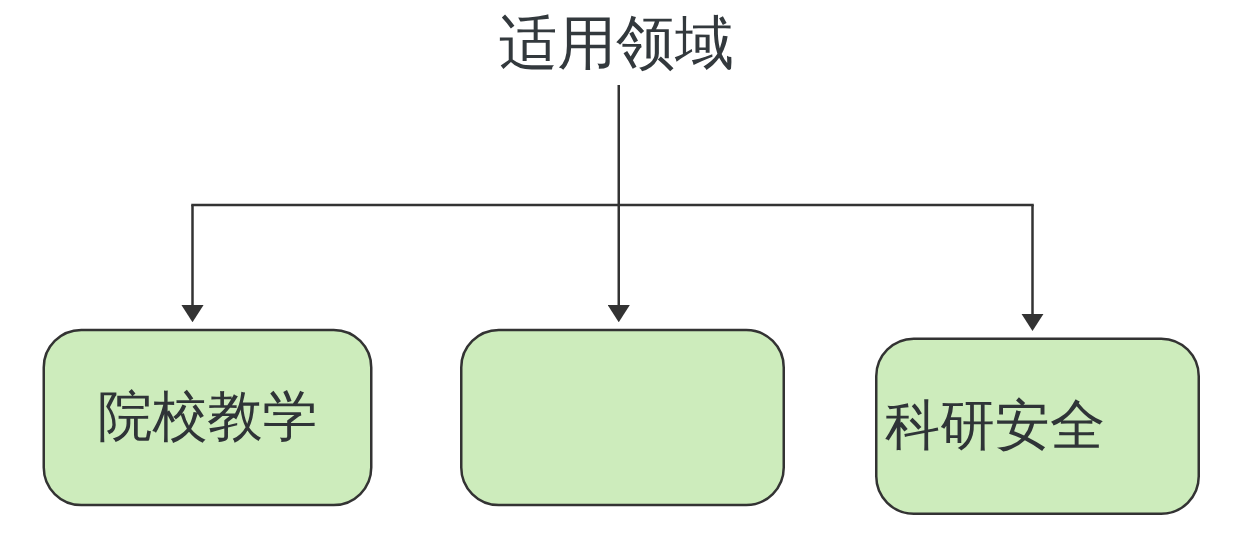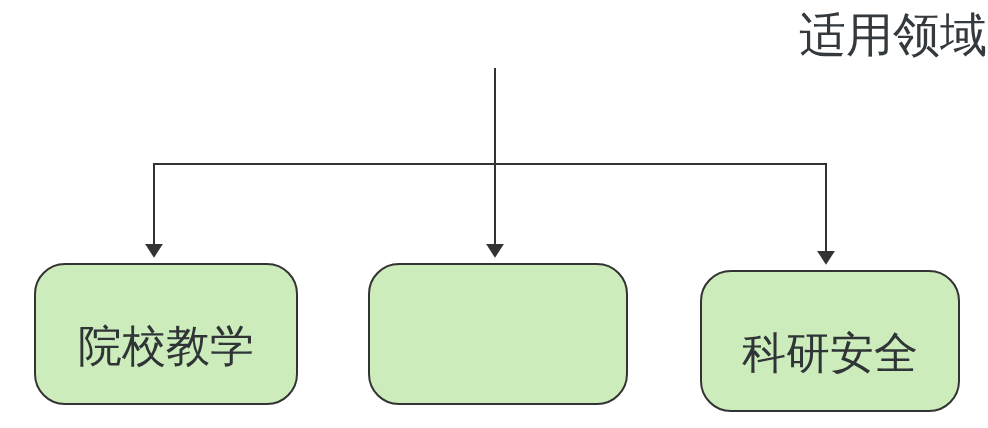--- a/index.html
+++ b/index.html
@@ -32,41 +32,40 @@
     display: flex;
     align-items: center;
     justify-content: center;
     color: #2f3437;
     font-size: 44px;
     line-height: 1;
     letter-spacing: 0px;
     white-space: nowrap;
     pointer-events: none;
     font-family: "DejaVu Sans", "Liberation Sans", sans-serif;
-    margin-top: 12px;
   }
   .root-title {
     position: absolute;
     left: 0;
     top: 8px;
     width: 988px;
-    text-align: right;
+    text-align: center;
     color: #33393d;
     font-size: 47px;
     line-height: 1.15;
     white-space: nowrap;
     font-family: "DejaVu Sans", "Liberation Sans", sans-serif;
   }
   #title-shift {
     display: inline-block;
     transform: translateX(-1px);
   }
   .leaf-1 { left: 34px;  top: 263px; width: 264px; height: 142px; }
   .leaf-2 { left: 368px; top: 263px; width: 260px; height: 142px; }
-  .leaf-3 { left: 700px; top: 270px; width: 260px; height: 142px; }
+  .leaf-3 { left: 666px; top: 270px; width: 260px; height: 142px; }
 </style>
 </head>
 <body>
 
 <div id="diagram-root">
 
   <div class="root-title"><span id="title-shift">适用领域</span></div>
 
   <svg id="diagram-svg" viewBox="0 0 988 428" xmlns="http://www.w3.org/2000/svg">
     <defs>

